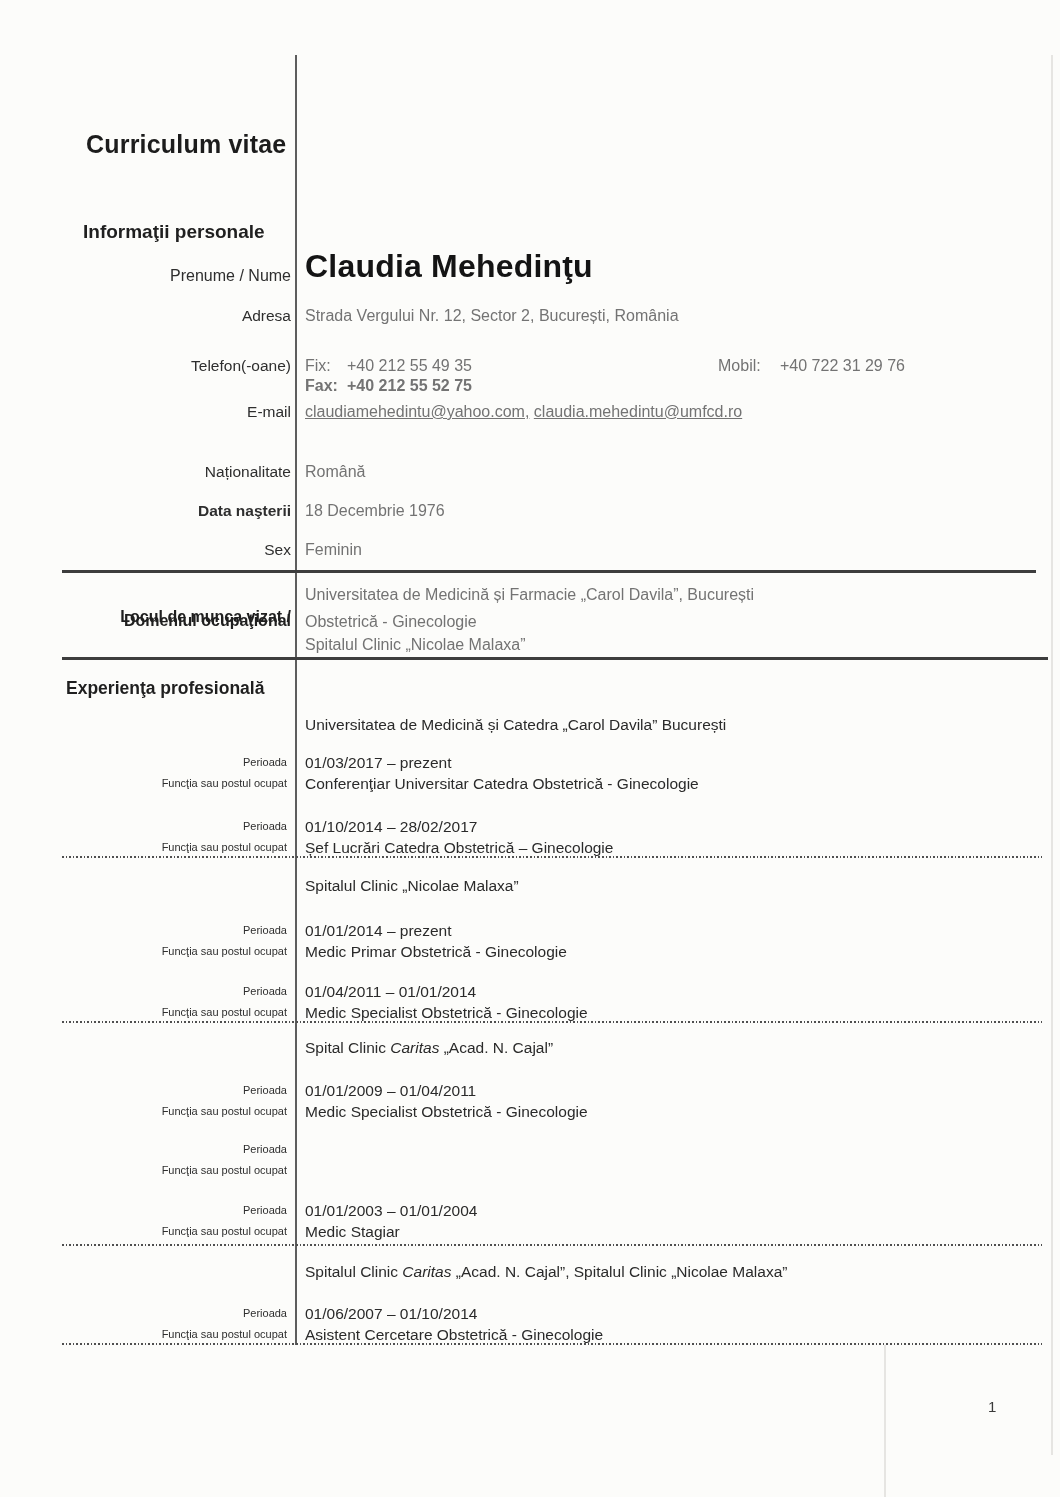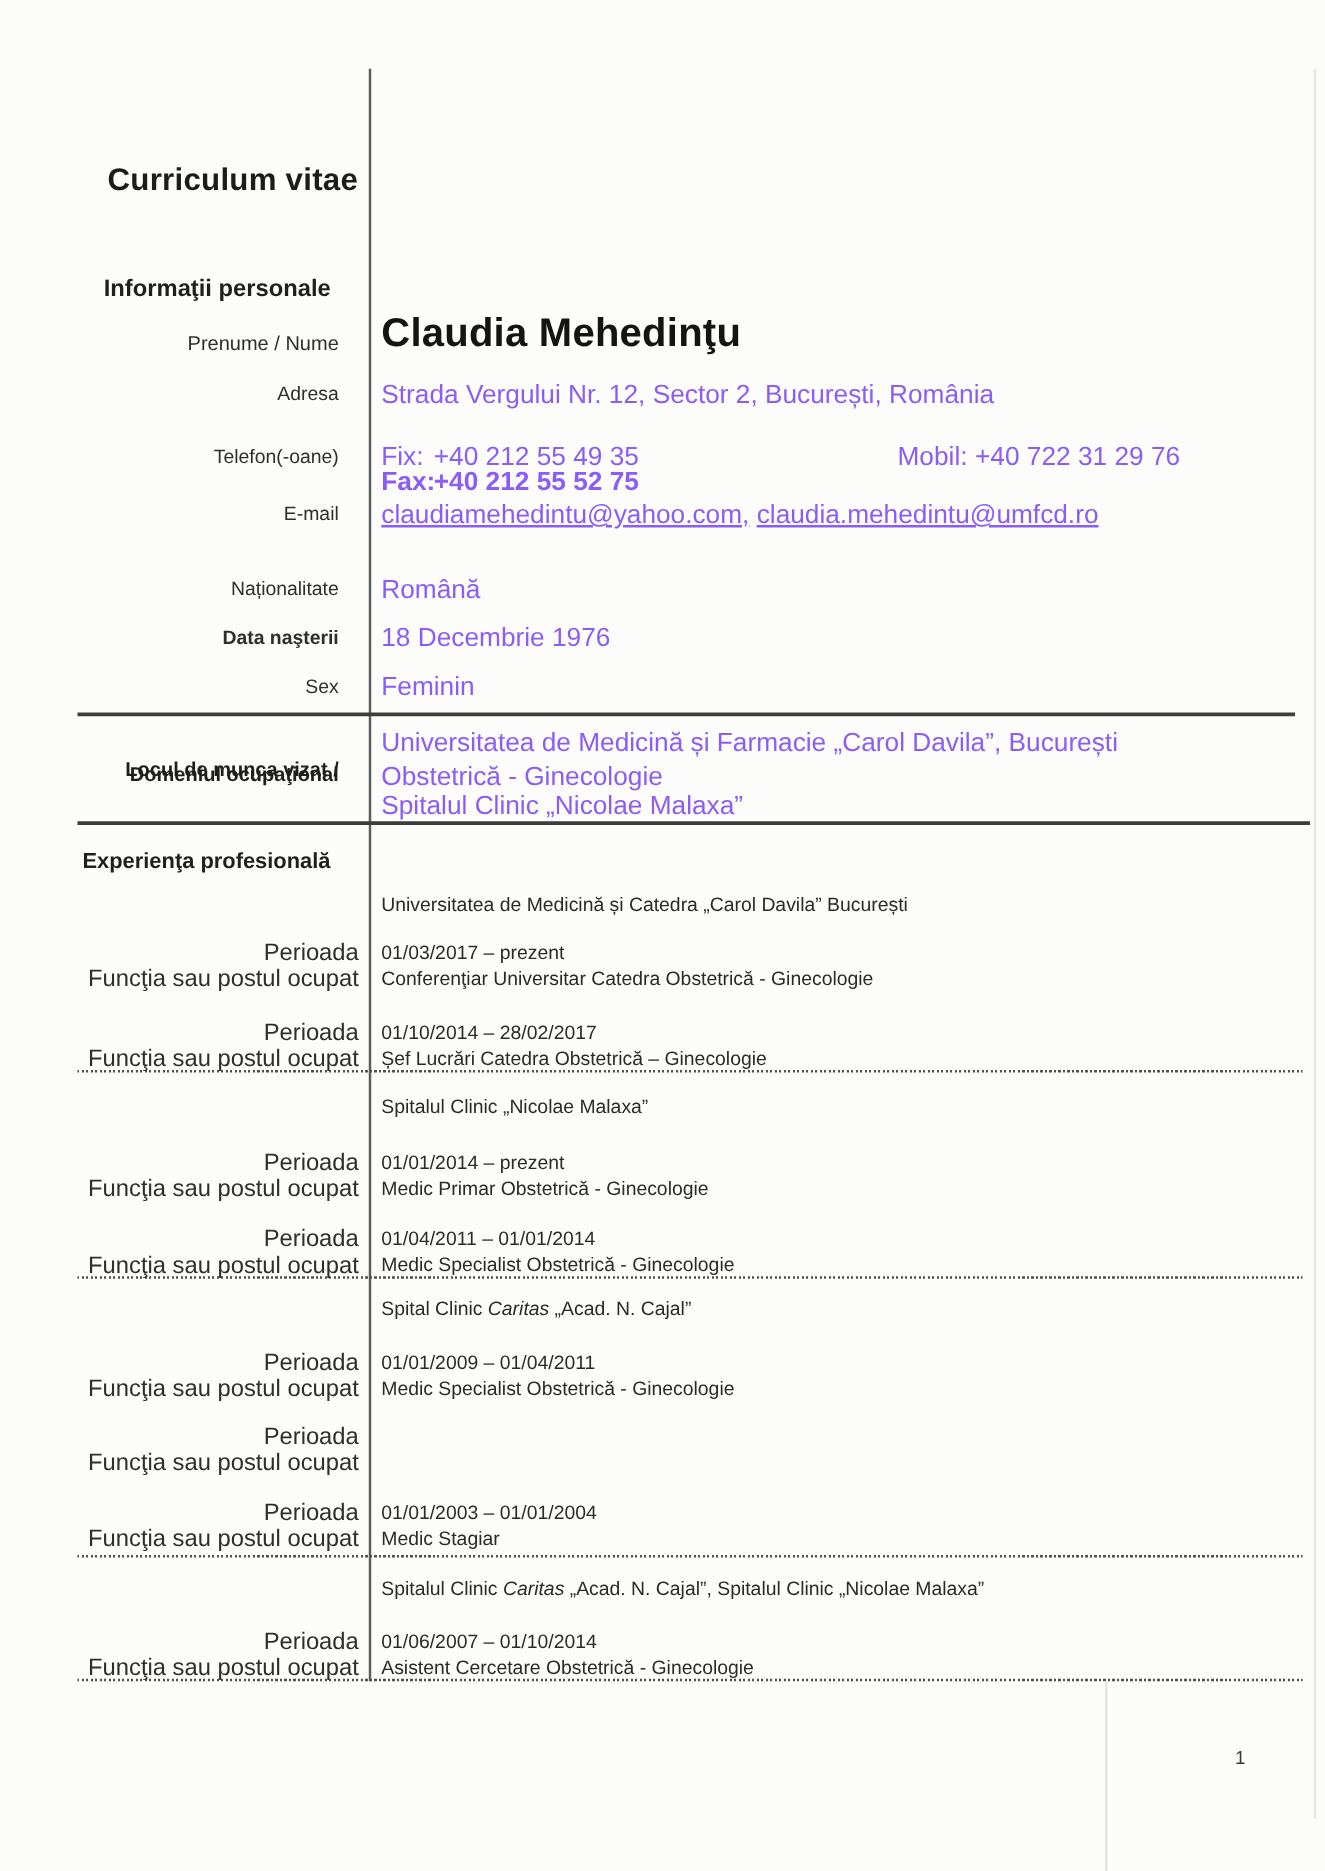--- a/index.html
+++ b/index.html
@@ -9,39 +9,39 @@
     margin:0 auto;
     background:#fcfcfa;
     font-family:"Liberation Sans","DejaVu Sans",sans-serif;
     color:#2b2b2b;
     overflow:hidden;
   }
   .abs{position:absolute;}
   .doc-title{left:86px;top:130px;font-size:25px;font-weight:bold;color:#1c1c1c;letter-spacing:.2px;}
   .section-head{font-weight:bold;color:#1f1f1f;}
   .label-cell{
-    position:absolute;left:44px;width:227px;
+    position:absolute;left:64px;width:227px;
     text-align:right;font-size:15.5px;line-height:20px;color:#2e2e2e;
   }
   .label-bold{font-weight:bold;font-size:16px;color:#1f1f1f;}
   .content{
-    position:absolute;left:305px;font-size:21px;line-height:20px;color:#8b5cf6;
+    position:absolute;left:305px;font-size:16px;line-height:20px;color:#737373;
   }
   .name-big{font-size:32px;font-weight:bold;color:#141414;letter-spacing:.2px;}
   .phone-label{display:inline-block;width:42px;}
   .email-link{text-decoration:underline;}
   .vline{position:absolute;width:2px;background:#5d5d5d;}
   .hline-solid{position:absolute;height:3px;background:#3d3d3d;}
   .hline-dotted{
     position:absolute;height:2px;
     background:repeating-linear-gradient(90deg,#4f4f4f 0 1.6px,transparent 1.6px 3.6px);
   }
   .artifact{position:absolute;background:#e6e5e2;}
   .entry{position:absolute;left:60px;display:flex;}
-  .entry .lbls{width:227px;text-align:right;font-size:19px;line-height:21px;color:#2e2e2e;flex:none;}
+  .entry .lbls{width:227px;text-align:right;font-size:11px;line-height:21px;color:#2e2e2e;flex:none;}
   .entry .vals{margin-left:18px;font-size:15.5px;line-height:21px;color:#2a2a2a;white-space:nowrap;}
   .employer{position:absolute;left:305px;font-size:15.5px;color:#2a2a2a;white-space:nowrap;}
   .employer .it{font-style:italic;}
   .page-num{position:absolute;left:988px;top:1398px;font-size:15px;color:#3a3a3a;}
 </style>
 </head>
 <body>
 
 <div class="page">
 

